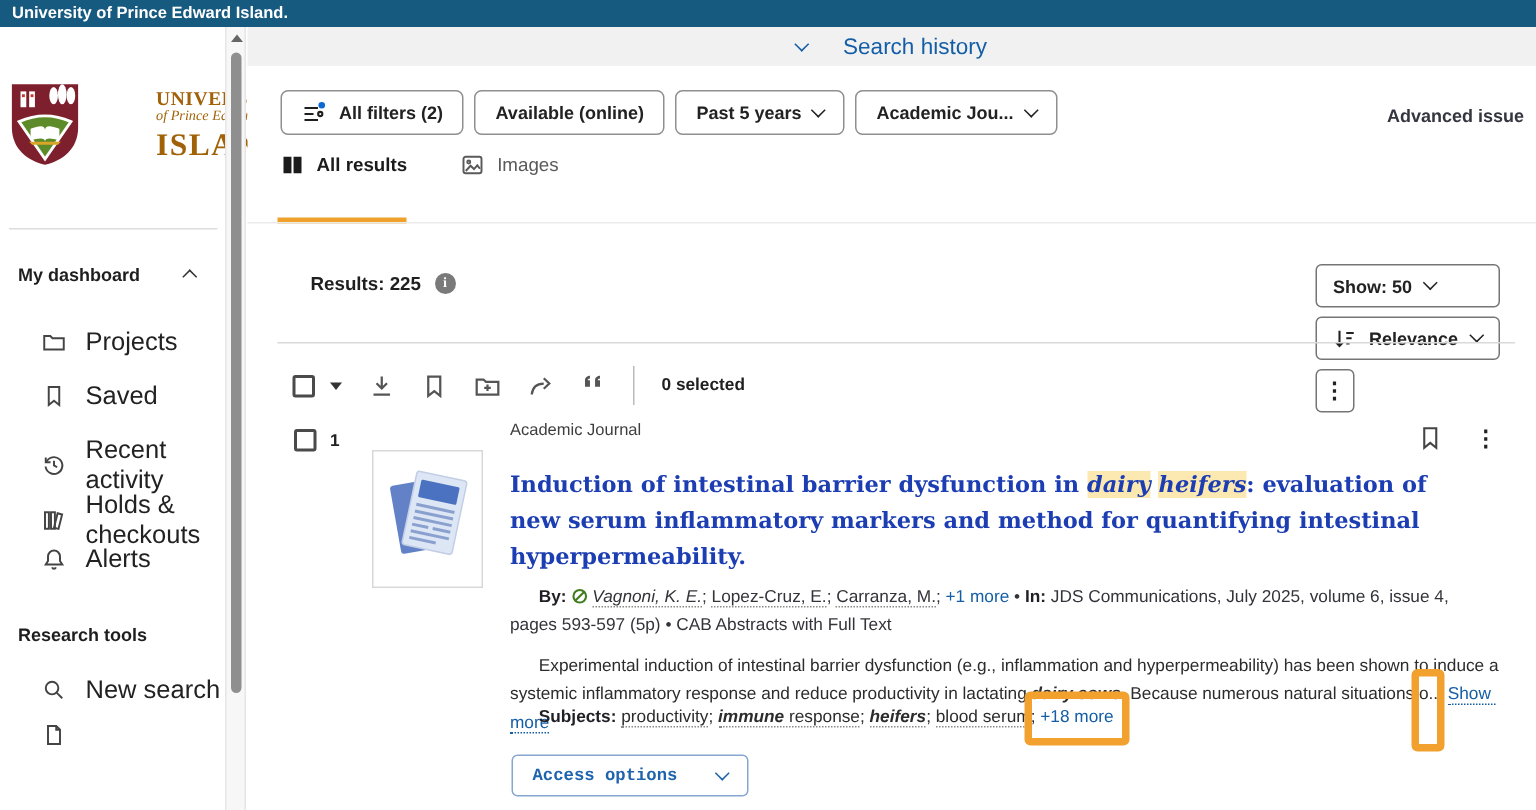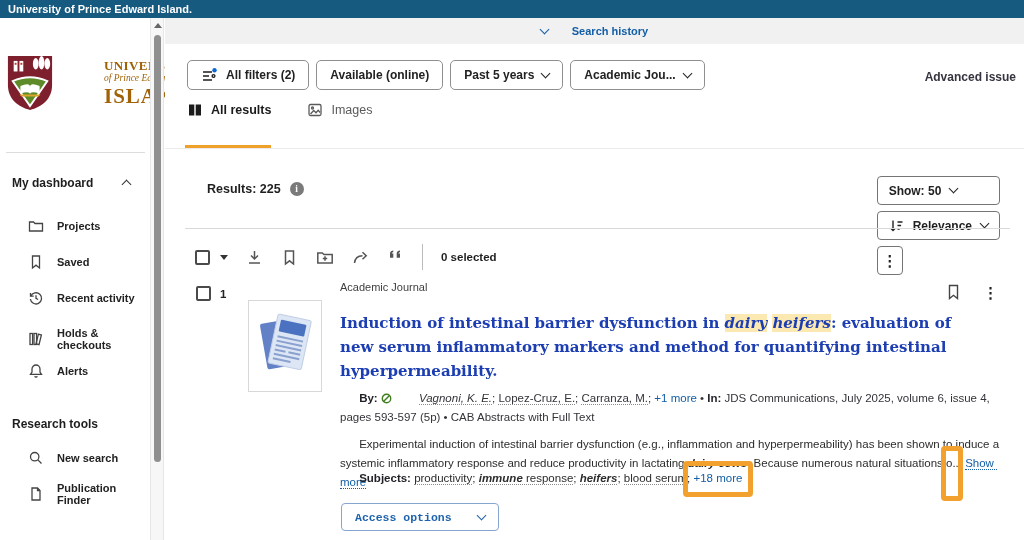--- a/index.html
+++ b/index.html
@@ -14,32 +14,32 @@
   .sidebar { position:absolute; left:0; top:18px; width:150px; height:522px; background:#fff; }
   .logo { position:absolute; left:6px; top:36px; display:flex; align-items:center; gap:6px; }
   .logo-text { color:#a16207; font-family:"Liberation Serif", serif; line-height:1;margin-left:44px; }
   .logo-text .l1 { font-size:13px; font-weight:700; letter-spacing:.4px; }
   .logo-text .l2 { font-size:9.5px; font-style:italic; margin:2px 0; }
   .logo-text .l3 { font-size:21px; font-weight:700; letter-spacing:1px; }
   .side-div { position:absolute; left:6px; top:134px; width:139px; height:1px; background:#ddd; }
   .dash-row { position:absolute; left:12px; top:158px; width:118px; display:flex; justify-content:space-between; align-items:center; cursor:pointer; }
   .dash-row .lbl, .sect-lbl { font-size:12px; font-weight:700; color:#1e1e1e; }
   .side-item { position:absolute; left:28px; display:flex; align-items:center; gap:13px; cursor:pointer; }
-  .side-item .lbl { font-size:11px; font-weight:700; color:#222; }
+  .side-item .lbl { font-size:17px; font-weight:400; color:#222; }
   .sect { position:absolute; left:12px; }
 
   
   .scrollbar { position:absolute; left:150px; top:18px; width:14px; height:522px; background:#f7f7f7; border-left:1px solid #e6e6e6; border-right:1px solid #e6e6e6; }
   .scroll-arrow { position:absolute; left:3px; top:5px; width:0; height:0; border-left:4px solid transparent; border-right:4px solid transparent; border-bottom:5px solid #666; }
   .scroll-thumb { position:absolute; left:3px; top:17px; width:7px; height:427px; background:#8f8f8f; border-radius:4px; }
 
   
   .main { position:absolute; left:165px; top:18px; width:859px; height:522px; background:#fff; }
   .band { position:absolute; left:0; top:0; width:859px; height:26px; background:#f1f1f1; display:flex; align-items:center; justify-content:center; }
-  .search-history { display:flex; align-items:center; gap:24px; color:#135ea6; font-size:11px; font-weight:700; cursor:pointer; }
+  .search-history { display:flex; align-items:center; gap:24px; color:#135ea6; font-size:15px; font-weight:400; cursor:pointer; }
   .chev { display:inline-block; width:7px; height:7px; border-right:1.7px solid currentColor; border-bottom:1.7px solid currentColor; transform:rotate(45deg); margin-top:-4px; }
   .chev.up { transform:rotate(-135deg); margin-top:3px; }
 
   .chips { position:absolute; left:22px; top:42px; display:flex; gap:7px; }
   .chip { height:30px; border:1px solid #8f8f8f; border-radius:5px; background:#fff; display:inline-flex; align-items:center; gap:8px; padding:0 13px; font-size:12px; font-weight:700; color:#222; cursor:pointer; }
   .adv { position:absolute; right:8px; top:52px; font-size:12px; font-weight:600; color:#35353f; cursor:pointer; }
 
   .tabs { position:absolute; left:22px; top:84px; display:flex; gap:36px; }
   .tab { display:flex; align-items:center; gap:8px; font-size:12.5px; cursor:pointer; }
   .tab.active { font-weight:700; color:#1b1b1b; }
@@ -66,21 +66,21 @@
   .res-check { position:absolute; left:31px; top:268px; display:flex; align-items:center; gap:9px; font-size:11.5px; font-weight:600; color:#222; }
   .thumb { position:absolute; left:83px; top:282px; width:74px; height:92px; border:1px solid #d8d8d8; background:#fff; display:flex; align-items:center; justify-content:center; cursor:pointer; }
   .res-type { position:absolute; left:175px; top:263px; font-size:11px; color:#3e3e3e; }
   .res-actions { position:absolute; right:26px; top:266px; display:flex; align-items:center; gap:22px; }
 
   .title { position:absolute; left:175px; top:293px; width:622px; font-family:"DejaVu Serif", serif; font-weight:700; font-size:15px; line-height:1.6; color:#1c3eb2; cursor:pointer; }
   .hl { background:#fce9b2; font-style:italic; }
   .byline { position:absolute; left:175px; top:352px; width:658px; font-size:11.5px; line-height:1.65; color:#33333a; white-space:pre-wrap; }
   .byline b { color:#1f1f26; }
   .auth { border-bottom:1px dotted #8a8a8a; cursor:pointer; }
-  .auth.first { font-style:italic;margin-left:24px; }
+  .auth.first { font-style:italic; }
   .blue-link { color:#135ea6; cursor:pointer; }
   .abstract { position:absolute; left:175px; top:398px; width:672px; font-size:11.5px; line-height:1.65; color:#2c2c2c; white-space:pre-wrap; }
   .bi { font-weight:700; font-style:italic; }
   .subjects { position:absolute; left:175px; top:442px; width:672px; font-size:11.5px; color:#2c2c2c; white-space:pre-wrap; }
   .subjects b { color:#1f1f26; }
   .subj { border-bottom:1px dotted #8a8a8a; cursor:pointer; }
   .dotted-link { border-bottom:1px dotted #135ea6; }
 
   .ann { position:relative; }
   .ann::after { content:""; position:absolute; left:-11px; right:-11px; top:-11px; bottom:-13px; border:5px solid #f2a02e; border-radius:4px; pointer-events:none; }
@@ -186,21 +186,20 @@
       </span>
       <span class="lbl">New search</span>
     </div>
     <div class="side-item" style="top:464px">
       <span class="ic">
         <svg width="16" height="16" viewBox="0 0 16 16" fill="none" stroke="#444" stroke-width="1.3">
             <path d="M4 2h5.5L12 4.5V14H4z"></path>
             <path d="M9.5 2v2.5H12"></path>
           </svg>
       </span>
-      <span class="lbl">Publication Finder</span>
     </div>
   </div>
 
   <div class="scrollbar">
     <div class="scroll-arrow"></div>
     <div class="scroll-thumb"></div>
   </div>
 
   <div class="main">
 

